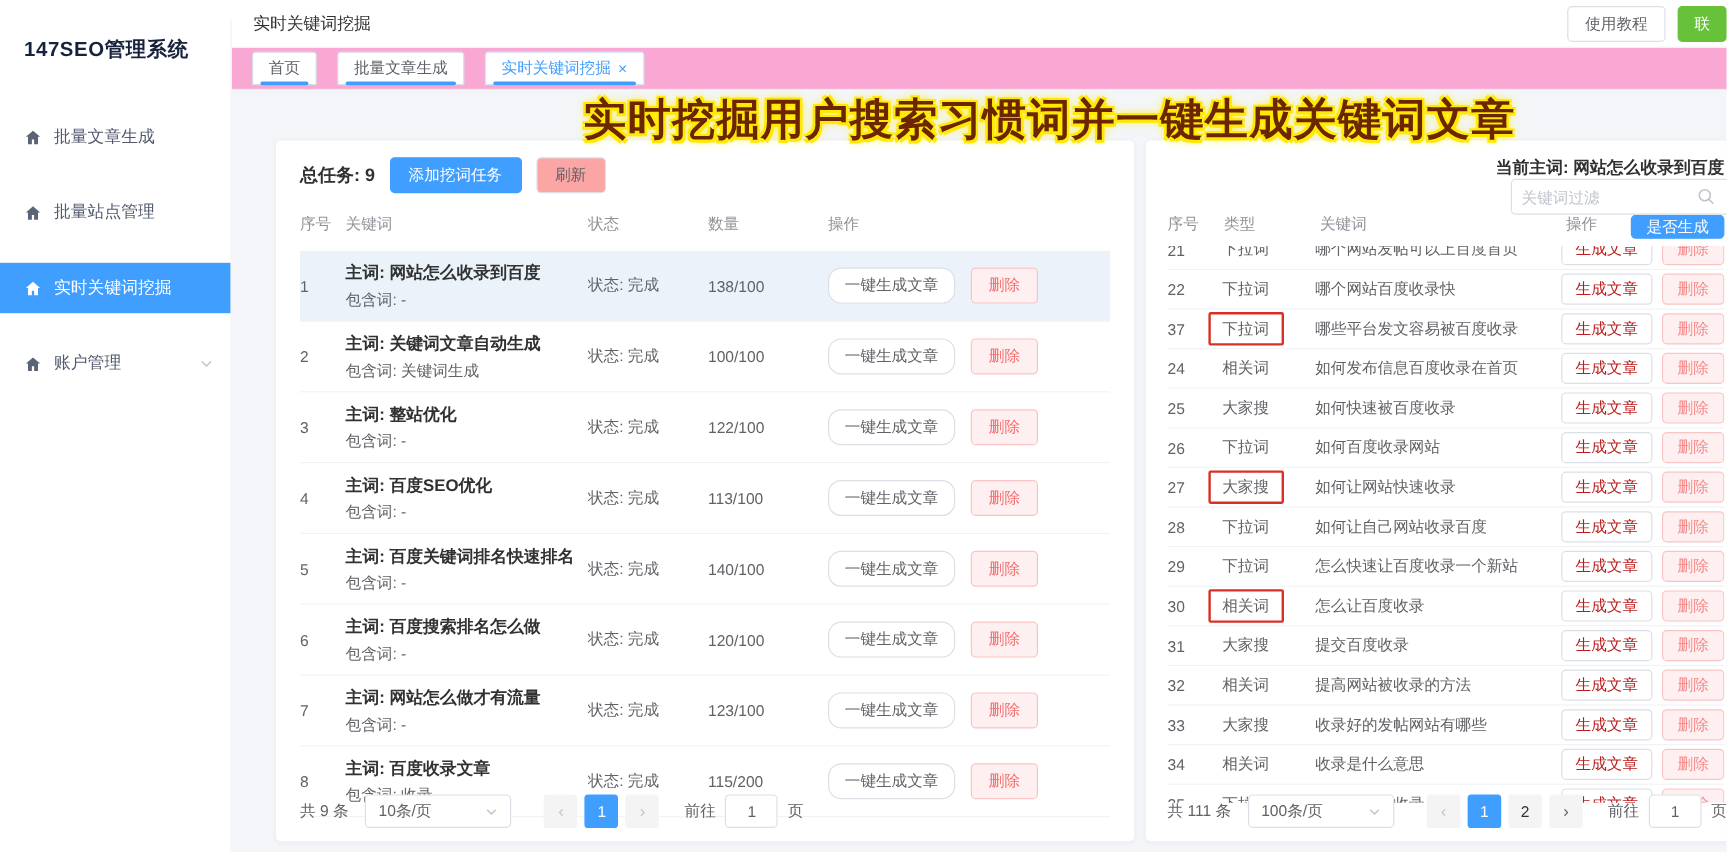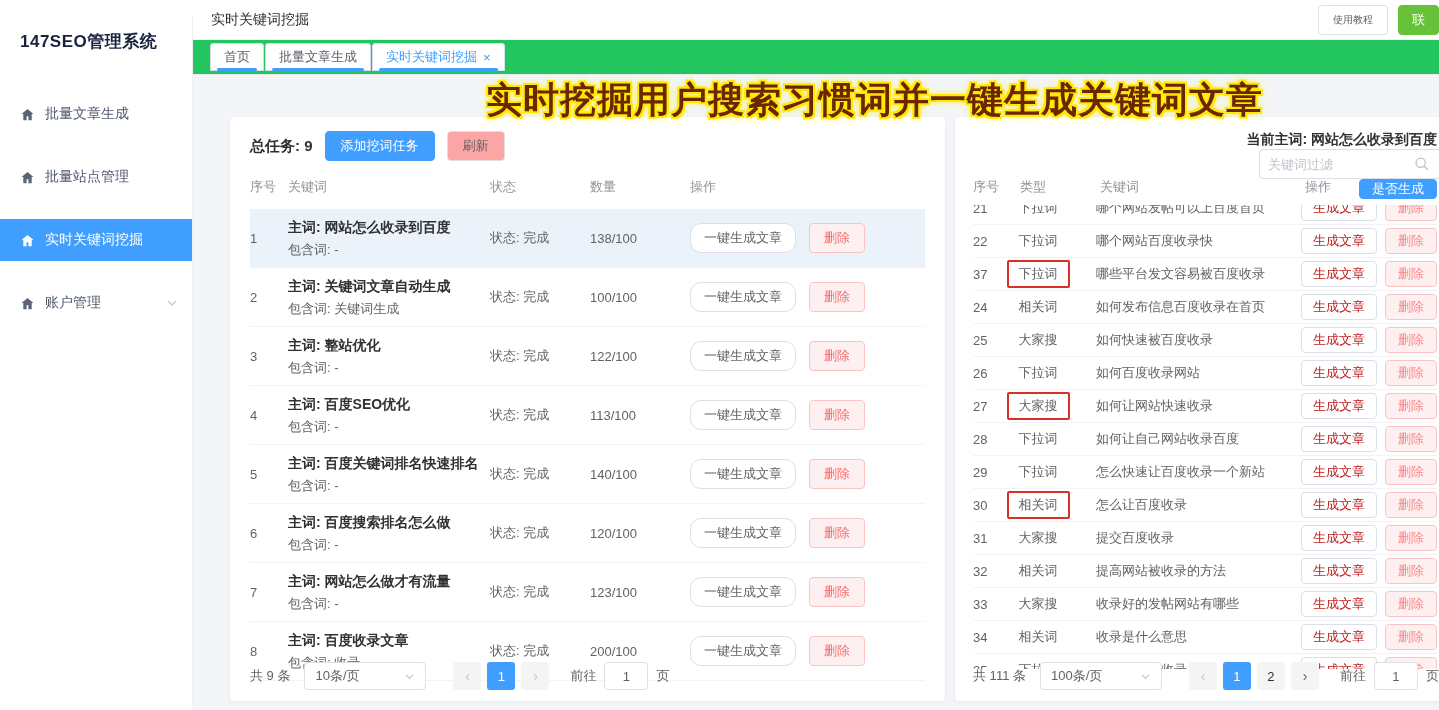--- a/index.html
+++ b/index.html
@@ -16,24 +16,24 @@
   .side-item svg { fill:#5a6474; }
   .side-item.active { background:#409EFF; color:#fff; }
   .side-item.active svg { fill:#fff; }
   .side-item .chev { margin-left:auto; margin-right:14px; display:flex; }
 
   
   .main { position:absolute; left:193px; top:0; width:1246px; height:710px; }
   .navbar { height:40px; background:#fff; border-bottom:1px solid #f0f1f4; display:flex; align-items:center; justify-content:space-between; padding:0 0 0 18px; }
   .breadcrumb { font-size:14px; color:#303133; }
   .nav-right { display:flex; align-items:center; gap:10px; }
-  .btn-tutorial { height:30px; padding:0 14px; background:#fff; border:1px solid #dcdfe6; border-radius:4px; font-size:10px; color:#606266; cursor:pointer; }
+  .btn-tutorial { height:30px; padding:0 14px; background:#fff; border:1px solid #dcdfe6; border-radius:4px; font-size:13px; color:#606266; cursor:pointer; }
   .btn-green { height:30px; padding:0 13px; background:#67c23a; border:1px solid #67c23a; border-radius:4px; font-size:13px; color:#fff; cursor:pointer; white-space:nowrap; }
 
-  .tabbar { height:35px; background:#22c55e; border-bottom:1px solid #e7eaef; display:flex; align-items:center; gap:1px; padding-left:17px; }
+  .tabbar { height:35px; background:#f9a8d4; border-bottom:1px solid #e7eaef; display:flex; align-items:center; gap:17px; padding-left:17px; }
   .tab { position:relative; height:28px; padding:0 13px; display:flex; align-items:center; gap:6px; background:#fff; border:1px solid #d8dce5; border-radius:3px 3px 0 0; font-size:13px; color:#5a5e66; cursor:pointer; }
   .tab::after { content:""; position:absolute; left:6px; right:6px; bottom:-1px; height:3px; background:#409EFF; border-radius:2px; }
   .tab.active { color:#409EFF; border-color:#cfe4fb; }
   .tab .tab-close { font-size:13px; color:#409EFF; line-height:1; cursor:pointer; }
 
   .content { position:relative; height:635px; background:#f3f5f8; }
   .banner { position:absolute; left:293px; top:1px; z-index:9; font-size:36px; font-weight:800; letter-spacing:1px; white-space:nowrap; color:#6b2600;
             text-shadow:-2px -2px 0 #ffe903, 2px -2px 0 #ffe903, -2px 2px 0 #ffe903, 2px 2px 0 #ffe903, 0 0 6px #ffe903, 0 0 10px #fff35c; }
 
   .panel { position:absolute; top:42px; height:584px; background:#fff; border-radius:4px; box-shadow:0 1px 4px rgba(30,40,60,.05); }
@@ -279,21 +279,21 @@
       <button class="btn-del">删除</button>
     </span>
   </div>
             <div class="t-row">
     <span class="c-no">8</span>
     <span class="c-kw">
       <div class="main-kw">主词: 百度收录文章</div>
       <div class="sub-kw">包含词: 收录</div>
     </span>
     <span class="c-st">状态: 完成</span>
-    <span class="c-cnt">200/100</span>
+    <span class="c-cnt">115/200</span>
     <span class="c-act act-cell">
       <button class="btn-gen">一键生成文章</button>
       <button class="btn-del">删除</button>
     </span>
   </div>
           </div>
         <div class="pagination">
   <span class="pg-total">共 9 条</span>
   <span class="pg-size">
     <span>10条/页</span>

